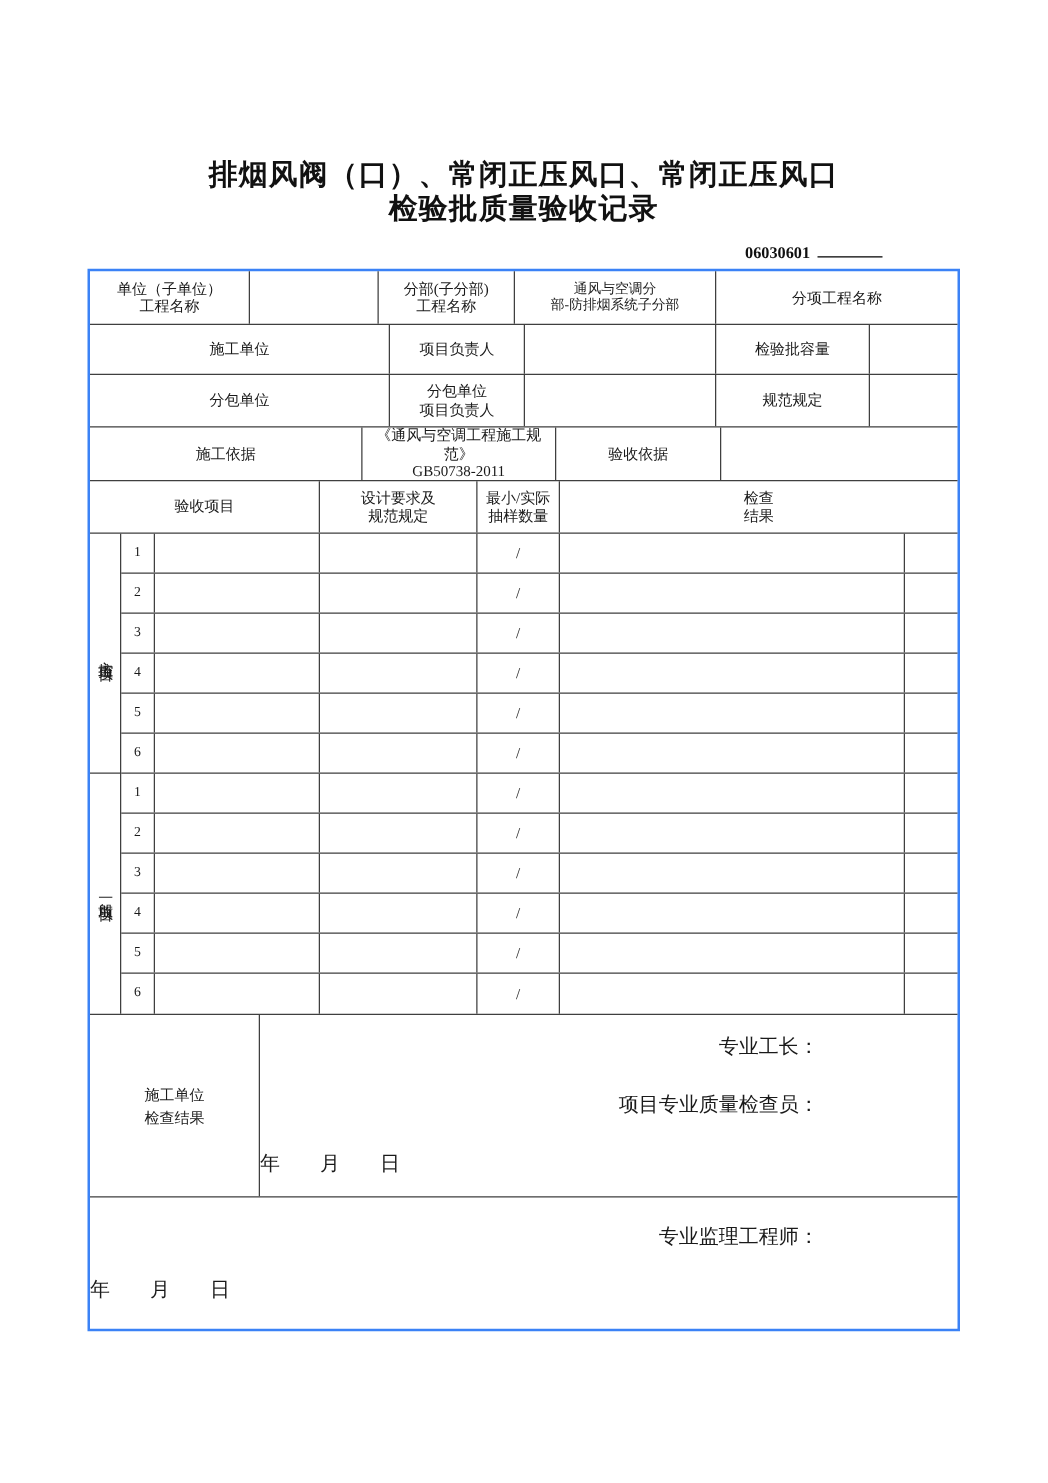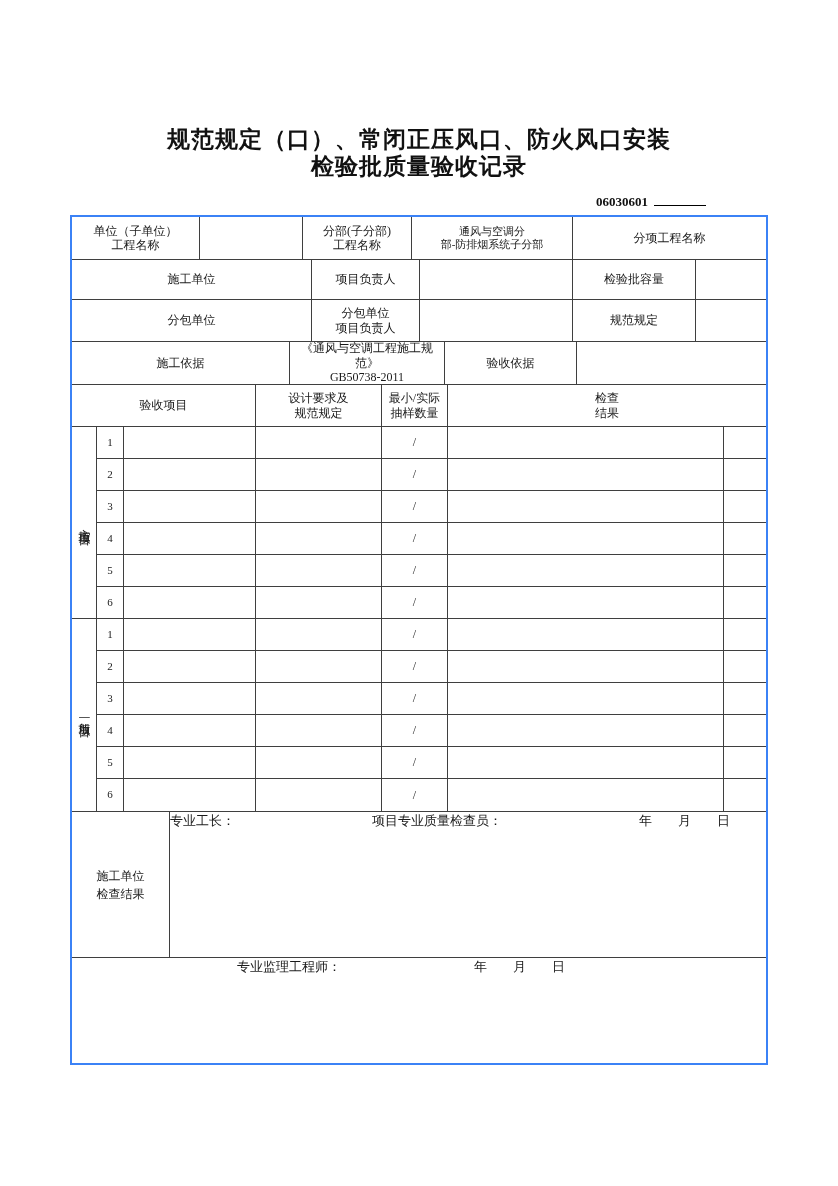--- a/index.html
+++ b/index.html
@@ -93,35 +93,35 @@
   .sign-row:last-child { border-bottom: none; }
   .s1 { height: 146px; } .s2 { height: 105px; }
   .sign-label {
     width: 136px;
     border-right: 1px solid #3f3f3f;
     display: flex; align-items: center; justify-content: center;
     text-align: center; font-size: 12px; line-height: 1.5; white-space: pre-line;
   }
   .sign-body {
     flex: 1;
-    display: flex; flex-direction: row; justify-content: center;
+    display: flex; flex-direction: column; justify-content: center;
     gap: 26px;
-    font-size: 13px;
+    font-size: 16px;
   }
   .s2 .sign-body { gap: 22px; }
   .sign-line { text-align: right; padding-right: 111px; white-space: pre; }
   .sign-date { text-align: left; padding-right: 36px; white-space: pre; }
 </style>
 </head>
 <body>
 
 <div class="page">
 
   <div class="title-block">
-    <div>规范规定（口）、常闭正压风口、防火风口安装</div>
+    <div>排烟风阀（口）、常闭正压风口、常闭正压风口</div>
     <div>检验批质量验收记录</div>
   </div>
 
   <div class="form-code-block">
     <span>06030601</span><span class="form-code-underline"></span>
   </div>
 
   <div class="form-table">
 
     <div class="t-row r1">

